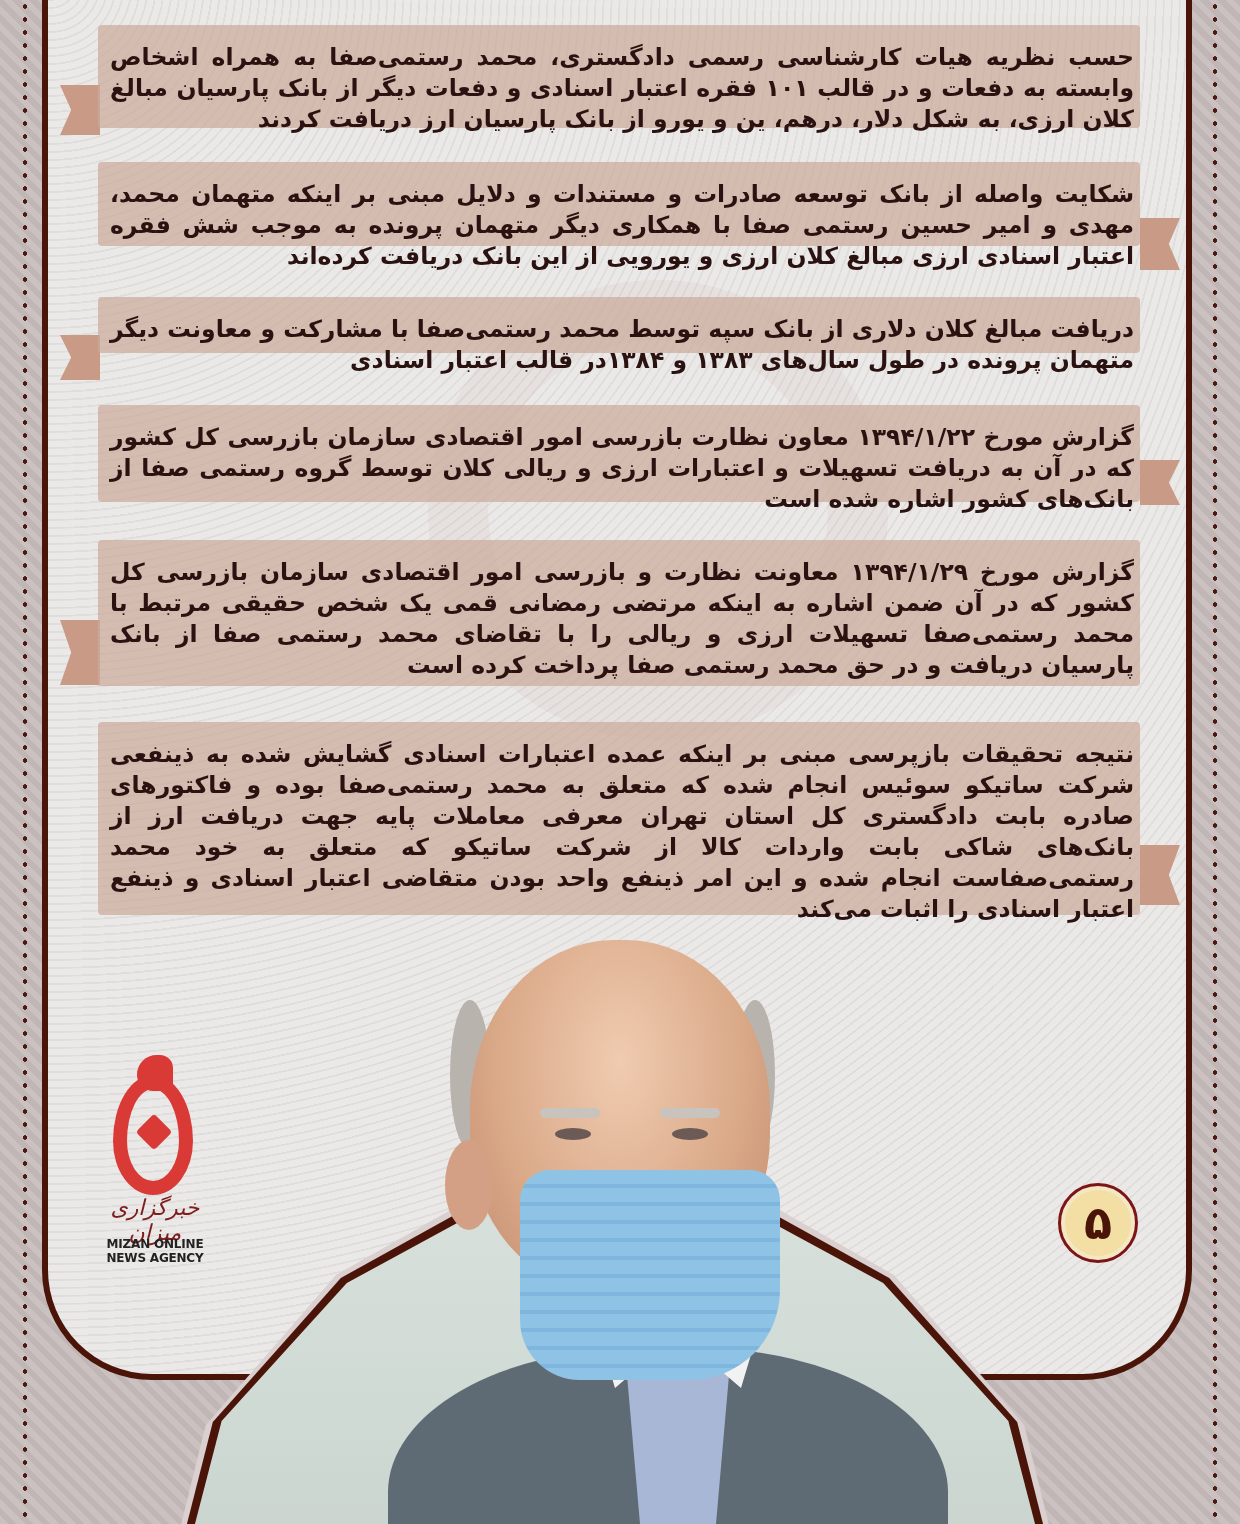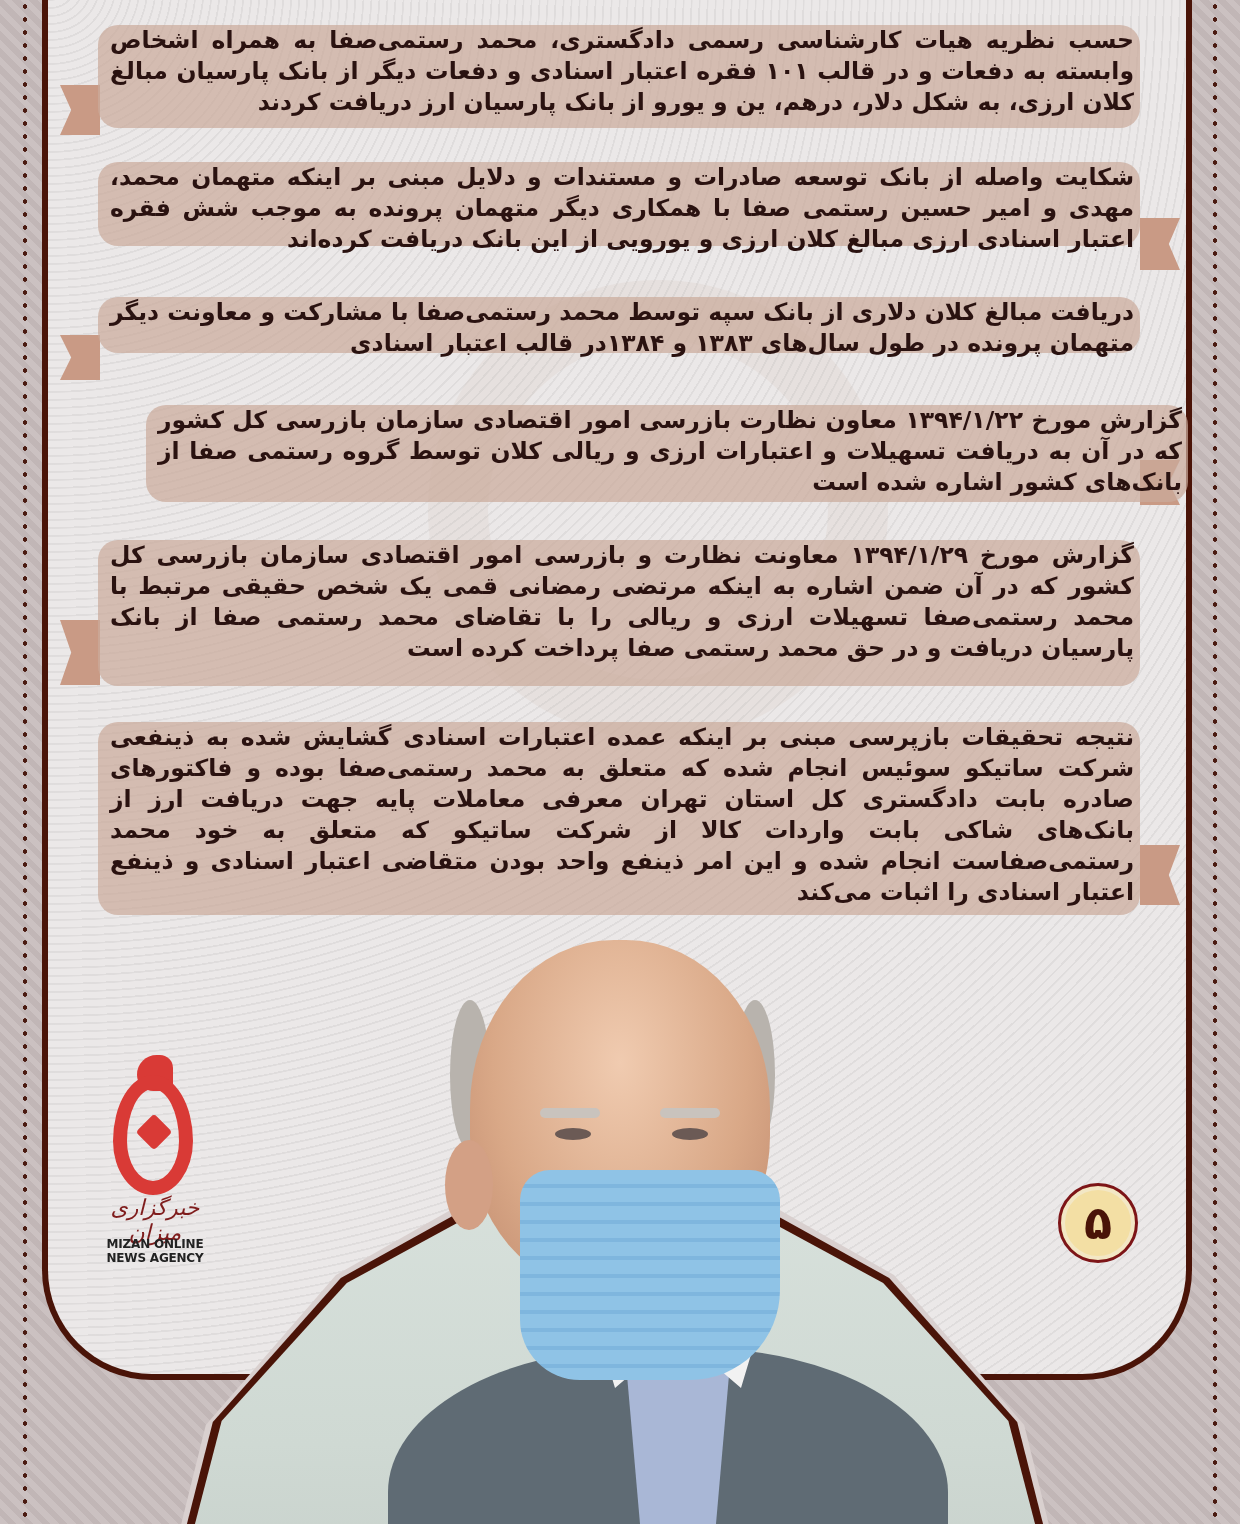--- a/index.html
+++ b/index.html
@@ -36,22 +36,22 @@
   }
   .watermark {
     position:absolute; left:380px; top:300px; width:460px; height:460px;
     border-radius:50%; border:60px solid rgba(200,170,160,0.12);
     box-sizing:border-box;
   }
   
   .block {
     position:absolute; left:98px; width:1042px;
     background:rgba(203,170,155,0.72);
-    border-radius:20px;
-    padding:0 6px 6px 12px;
+    border-radius:4px;
+    padding:17px 6px 6px 12px;
     box-sizing:border-box;
     direction:rtl; text-align:justify; text-align-last:right;
     color:#2a1210; font-weight:bold; font-size:23.5px; line-height:31px;
   }
   .tab {
     position:absolute; width:40px; background:#c99a85;
   }
   .tab.left { left:60px; clip-path:polygon(0 0,100% 0,100% 100%,0 100%,28% 50%); }
   .tab.right { left:1140px; clip-path:polygon(0 0,100% 0,72% 50%,100% 100%,0 100%); }
   
@@ -153,21 +153,21 @@
 <div class="tab left" style="top:85px;height:50px;"></div>
 <div class="tab right" style="top:218px;height:52px;"></div>
 <div class="tab left" style="top:335px;height:45px;"></div>
 <div class="tab right" style="top:460px;height:45px;"></div>
 <div class="tab left" style="top:620px;height:65px;"></div>
 <div class="tab right" style="top:845px;height:60px;"></div>
 
 <div class="block" style="top:25px;height:103px;">حسب نظریه هیات کارشناسی رسمی دادگستری، محمد رستمی‌صفا به همراه اشخاص وابسته به دفعات و در قالب ۱۰۱ فقره اعتبار اسنادی و دفعات دیگر از بانک پارسیان مبالغ کلان ارزی، به شکل دلار، درهم، ین و یورو از بانک پارسیان ارز دریافت کردند</div>
 <div class="block" style="top:162px;height:84px;">شکایت واصله از بانک توسعه صادرات و مستندات و دلایل مبنی بر اینکه متهمان محمد، مهدی و امیر حسین رستمی صفا با همکاری دیگر متهمان پرونده به موجب شش فقره اعتبار اسنادی ارزی مبالغ کلان ارزی و یورویی از این بانک دریافت کرده‌اند</div>
 <div class="block" style="top:297px;height:56px;">دریافت مبالغ کلان دلاری از بانک سپه توسط محمد رستمی‌صفا با مشارکت و معاونت دیگر متهمان پرونده در طول سال‌های ۱۳۸۳ و ۱۳۸۴در قالب اعتبار اسنادی</div>
-<div class="block" style="top:405px;height:97px;margin-left:48px;">گزارش مورخ ۱۳۹۴/۱/۲۲ معاون نظارت بازرسی امور اقتصادی سازمان بازرسی کل کشور که در آن به دریافت تسهیلات و اعتبارات ارزی و ریالی کلان توسط گروه رستمی صفا از بانک‌های کشور اشاره شده است</div>
+<div class="block" style="top:405px;height:97px;">گزارش مورخ ۱۳۹۴/۱/۲۲ معاون نظارت بازرسی امور اقتصادی سازمان بازرسی کل کشور که در آن به دریافت تسهیلات و اعتبارات ارزی و ریالی کلان توسط گروه رستمی صفا از بانک‌های کشور اشاره شده است</div>
 <div class="block" style="top:540px;height:146px;">گزارش مورخ ۱۳۹۴/۱/۲۹ معاونت نظارت و بازرسی امور اقتصادی سازمان بازرسی کل کشور که در آن ضمن اشاره به اینکه مرتضی رمضانی قمی یک شخص حقیقی مرتبط با محمد رستمی‌صفا تسهیلات ارزی و ریالی را با تقاضای محمد رستمی صفا از بانک پارسیان دریافت و در حق محمد رستمی صفا پرداخت کرده است</div>
 <div class="block" style="top:722px;height:193px;">نتیجه تحقیقات بازپرسی مبنی بر اینکه عمده اعتبارات اسنادی گشایش شده به ذینفعی شرکت ساتیکو سوئیس انجام شده که متعلق به محمد رستمی‌صفا بوده و فاکتورهای صادره بابت دادگستری کل استان تهران معرفی معاملات پایه جهت دریافت ارز از بانک‌های شاکی بابت واردات کالا از شرکت ساتیکو که متعلق به خود محمد رستمی‌صفاست انجام شده و این امر ذینفع واحد بودن متقاضی اعتبار اسنادی و ذینفع اعتبار اسنادی را اثبات می‌کند</div>
 
 <div class="arch-frame"></div>
 <div class="arch-line"></div>
 <div class="arch-photo">
   <div class="person">
     <div class="suit"></div>
     <div class="shirt"></div>
     <div class="collar"></div>

